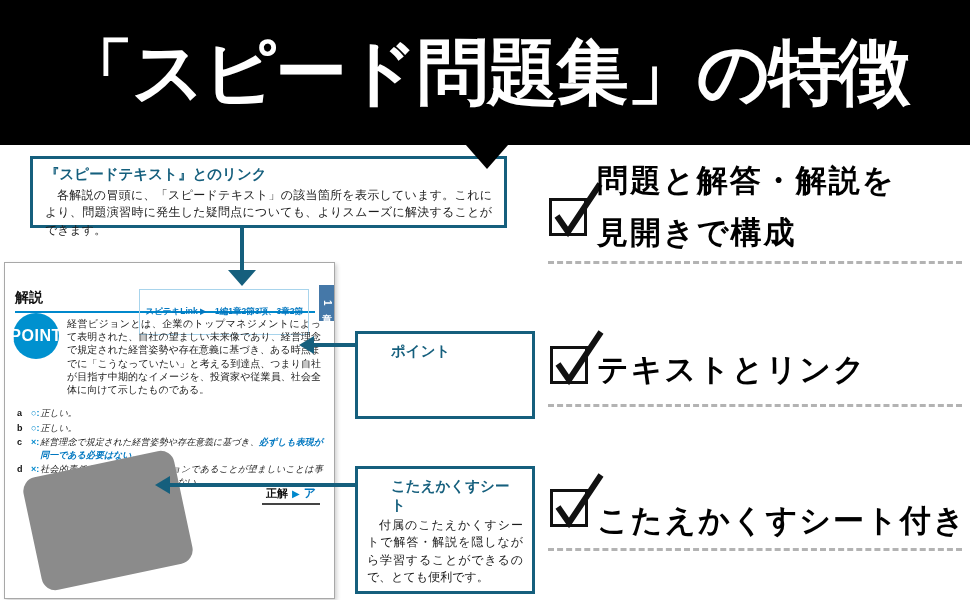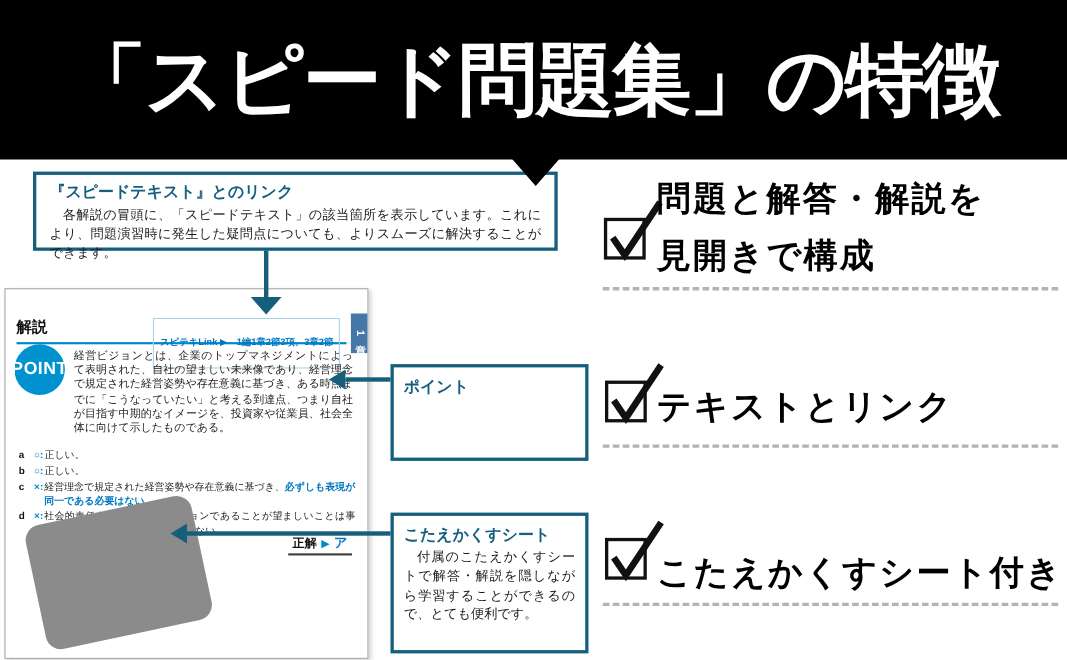--- a/index.html
+++ b/index.html
@@ -18,21 +18,21 @@
   
   .callout { position:absolute; background:#fff; border:3px solid #155f7d; z-index:4; }
   .callout .c-title { font-size:14.5px; font-weight:bold; color:#155f7d; }
   .callout .c-body  { font-size:12px; line-height:1.45; color:#1c1c1c; text-indent:1em; text-align:justify; }
 
   .link-callout { left:30px; top:156px; width:477px; height:72px; padding:6px 12px 6px 12px; }
   .link-callout .c-title { margin-bottom:3px; }
 
   .point-callout { left:355px; top:331px; width:180px; height:88px; padding:8px 9px; }
   .sheet-callout { left:355px; top:466px; width:180px; height:128px; padding:8px 9px; }
-  .point-callout .c-title, .sheet-callout .c-title { margin-bottom:2px; }
+  .point-callout .c-title, .sheet-callout .c-title { margin-bottom:2px;margin-left:24px; }
 
   
   .v-line { position:absolute; left:240px; top:228px; width:4px; height:44px; background:#155f7d; z-index:5; }
   .v-head { position:absolute; left:228px; top:270px; width:0; height:0; z-index:5;
             border-left:14px solid transparent; border-right:14px solid transparent;
             border-top:16px solid #155f7d; }
   .h-line { position:absolute; height:4px; background:#155f7d; z-index:5; }
   .h-head { position:absolute; width:0; height:0; z-index:5;
             border-top:9px solid transparent; border-bottom:9px solid transparent;
             border-right:15px solid #155f7d; }
@@ -54,21 +54,21 @@
           display:flex; align-items:center; justify-content:center; }
   .point-badge { position:absolute; left:8px; top:50px; width:46px; height:46px; border-radius:50%;
           background:#0091cf; color:#fff; font-size:16px; font-weight:bold;
           display:flex; align-items:center; justify-content:center; letter-spacing:.5px; }
   .point-text { position:absolute; left:62px; top:54px; width:254px; font-size:10px;
           line-height:13.2px; color:#222; text-align:justify; }
   .answers { position:absolute; left:12px; top:144px; width:306px; }
   .ans-row { display:flex; font-size:9px; line-height:12.5px; margin-bottom:2px; color:#222; }
   .ans-lbl { width:14px; font-weight:bold; color:#111; }
   .ans-mark { white-space:nowrap; color:#0088cc; font-weight:bold; margin-right:1px; }
-  .ans-txt { flex:1; text-align:justify; }
+  .ans-txt { flex:1; text-align:justify;font-style:italic; }
   .ans-hl { color:#0077c0; font-weight:bold; }
   .correct { position:absolute; right:14px; top:222px; border-bottom:2px solid #444; padding:0 4px 1px 4px;
           font-size:11px; font-weight:bold; color:#111; white-space:nowrap; }
   .correct .c-arrow { color:#0088cc; font-size:10px; padding:0 4px; }
   .correct .c-val { color:#0077c0; font-size:12px; }
   .hide-sheet { position:absolute; left:26px; top:200px; width:154px; height:115px;
           background:#8b8b8b; border-radius:14px; transform:rotate(-12deg); z-index:3; }
 
   
   .feat-text { position:absolute; font-size:31px; font-weight:800; color:#000; letter-spacing:2px; white-space:nowrap; }

